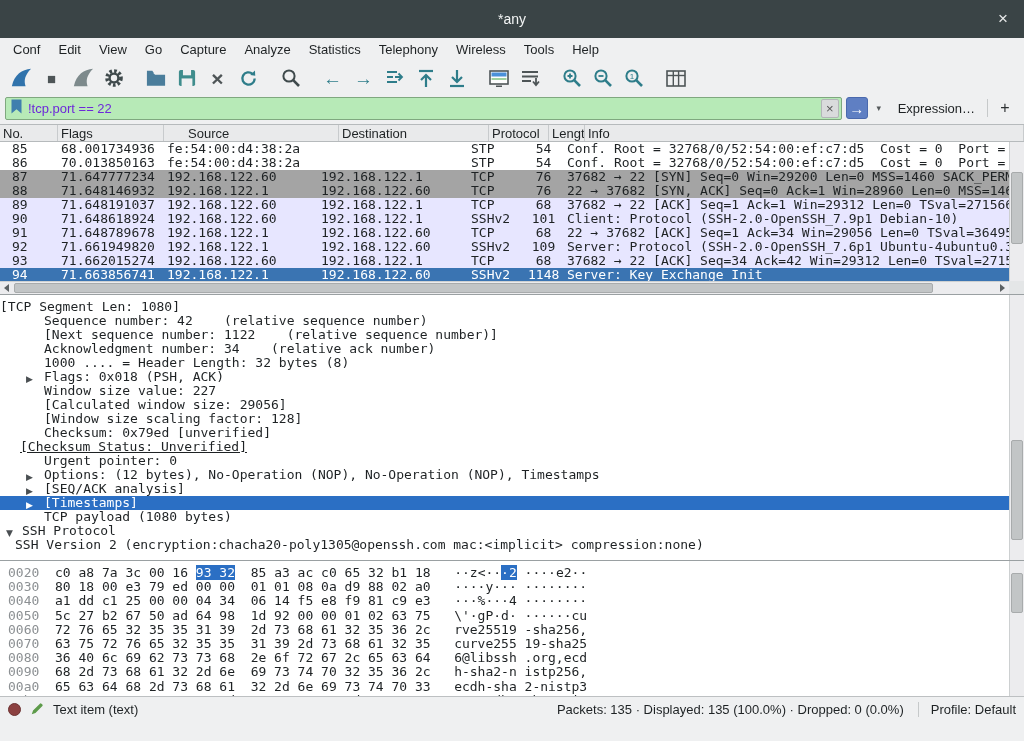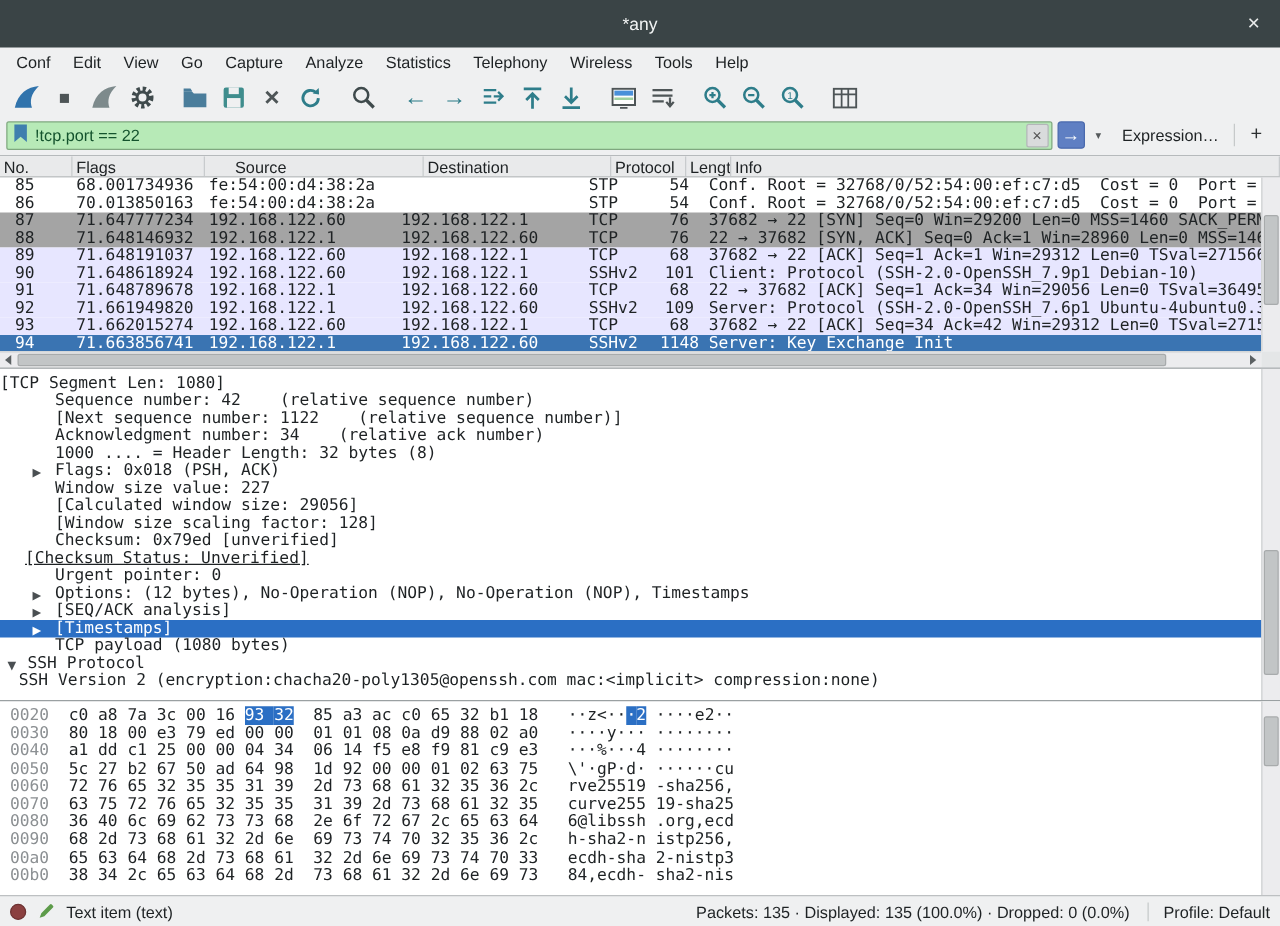--- a/index.html
+++ b/index.html
@@ -18,21 +18,21 @@
 
   
   .toolbar { height:36px; display:flex; align-items:center; padding-left:5px; flex:none; }
   .tool-btn { width:31px; height:28px; display:flex; align-items:center; justify-content:center; flex:none; }
   .tool-btn.group-start { margin-left:11px; }
   .tool-btn .icon { display:flex; align-items:center; justify-content:center; }
 
   
   .filterbar { height:28px; display:flex; align-items:center; gap:4px; padding:0 6px 4px 5px; flex:none; }
   .filter-input { flex:1; height:23px; background:#b7eab7; border:1px solid #7fa87f; border-radius:2px; display:flex; align-items:center; padding:0 2px 0 5px; gap:6px; }
-  .filter-text { flex:1; border:none; background:transparent; outline:none; font-family:"Liberation Sans",sans-serif; font-size:13px; color:#14532d; }
+  .filter-text { flex:1; border:none; background:transparent; outline:none; font-family:"Liberation Sans",sans-serif; font-size:13px; color:#6d28d9; }
   .filter-clear { width:18px; height:19px; background:#d9dbdc; border:1px solid #b3b6b8; border-radius:2px; display:flex; align-items:center; justify-content:center; font-size:13px; color:#555; flex:none; }
   .filter-apply { width:22px; height:22px; background:#5f7fc3; border:1px solid #4a69ad; border-radius:3px; display:flex; align-items:center; justify-content:center; color:#fff; font-size:15px; flex:none; }
   .filter-caret { width:14px; height:22px; display:flex; align-items:center; justify-content:center; color:#55595b; font-size:9px; flex:none; }
   .expression-btn { padding:0 8px; white-space:nowrap; }
   .vsep { width:1px; height:18px; background:#c6c9ca; }
   .add-btn { width:26px; height:24px; display:flex; align-items:center; justify-content:center; font-size:16px; color:#2c3032; }
 
   
   .plist { height:170px; position:relative; background:#fff; border-top:1px solid #b6babc; flex:none; }
   .plist-header { display:flex; height:17px; background:#e9eaeb; border-bottom:1px solid #b6babc; overflow:hidden; }
@@ -62,21 +62,21 @@
   .hcorner { position:absolute; right:0; bottom:0; width:15px; height:13px; background:#e4e6e7; }
 
   
   .details { height:266px; position:relative; background:#fff; border-top:1px solid #9aa0a2; overflow:hidden; font-family:"DejaVu Sans Mono",monospace; font-size:13px; padding-top:5px; flex:none; }
   .dline { height:14px; line-height:14px; white-space:pre; position:relative; }
   .darrow { position:absolute; top:2px; font-size:9px; color:#4a4f52; font-family:"DejaVu Sans",sans-serif; }
   .dline.sel { background:#2b6fc4; color:#fff; }
   .dline.sel .darrow { color:#fff; }
 
   
-  .hexpane { height:156px; position:relative; background:#fff; border-top:1px solid #9aa0a2; font-family:"DejaVu Sans Mono",monospace; font-size:13px; padding:5px 0 0 8px; overflow:hidden; flex:none; }
+  .hexpane { height:136px; position:relative; background:#fff; border-top:1px solid #9aa0a2; font-family:"DejaVu Sans Mono",monospace; font-size:13px; padding:5px 0 0 8px; overflow:hidden; flex:none; }
   .hexrow { height:14.2px; line-height:14.2px; white-space:pre; }
   .hex-offset { color:#8c9093; }
   .hl { background:#2b6fc4; color:#fff; }
 
   
   .statusbar { height:25px; display:flex; align-items:center; padding:0 8px; gap:9px; border-top:1px solid #bdc0c2; background:#eff0f1; flex:none; }
   .expert-dot { width:13px; height:13px; border-radius:50%; background:#8b4040; border:1px solid #6d3232; flex:none; }
   .pencil { display:flex; align-items:center; flex:none; }
   .status-right { margin-left:auto; display:flex; align-items:center; gap:14px; white-space:nowrap; }
   .profile { border-left:1px solid #c6c9ca; padding-left:12px; }

